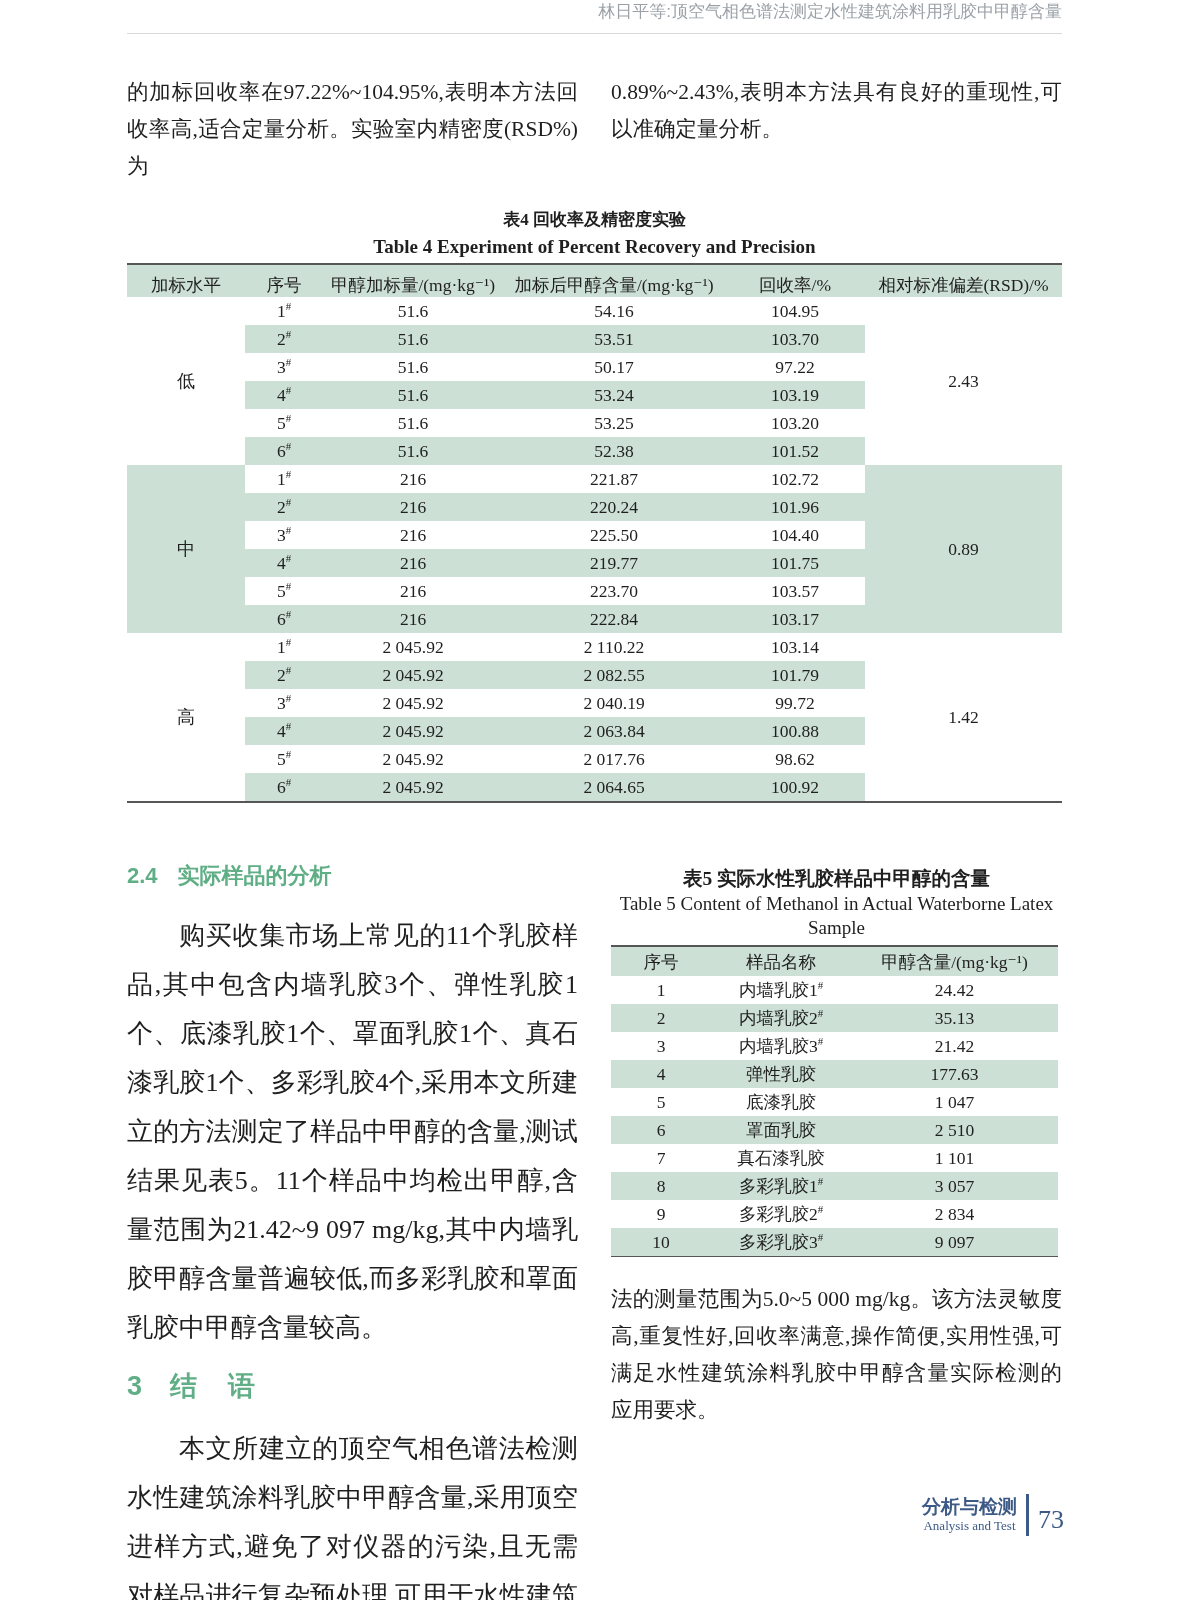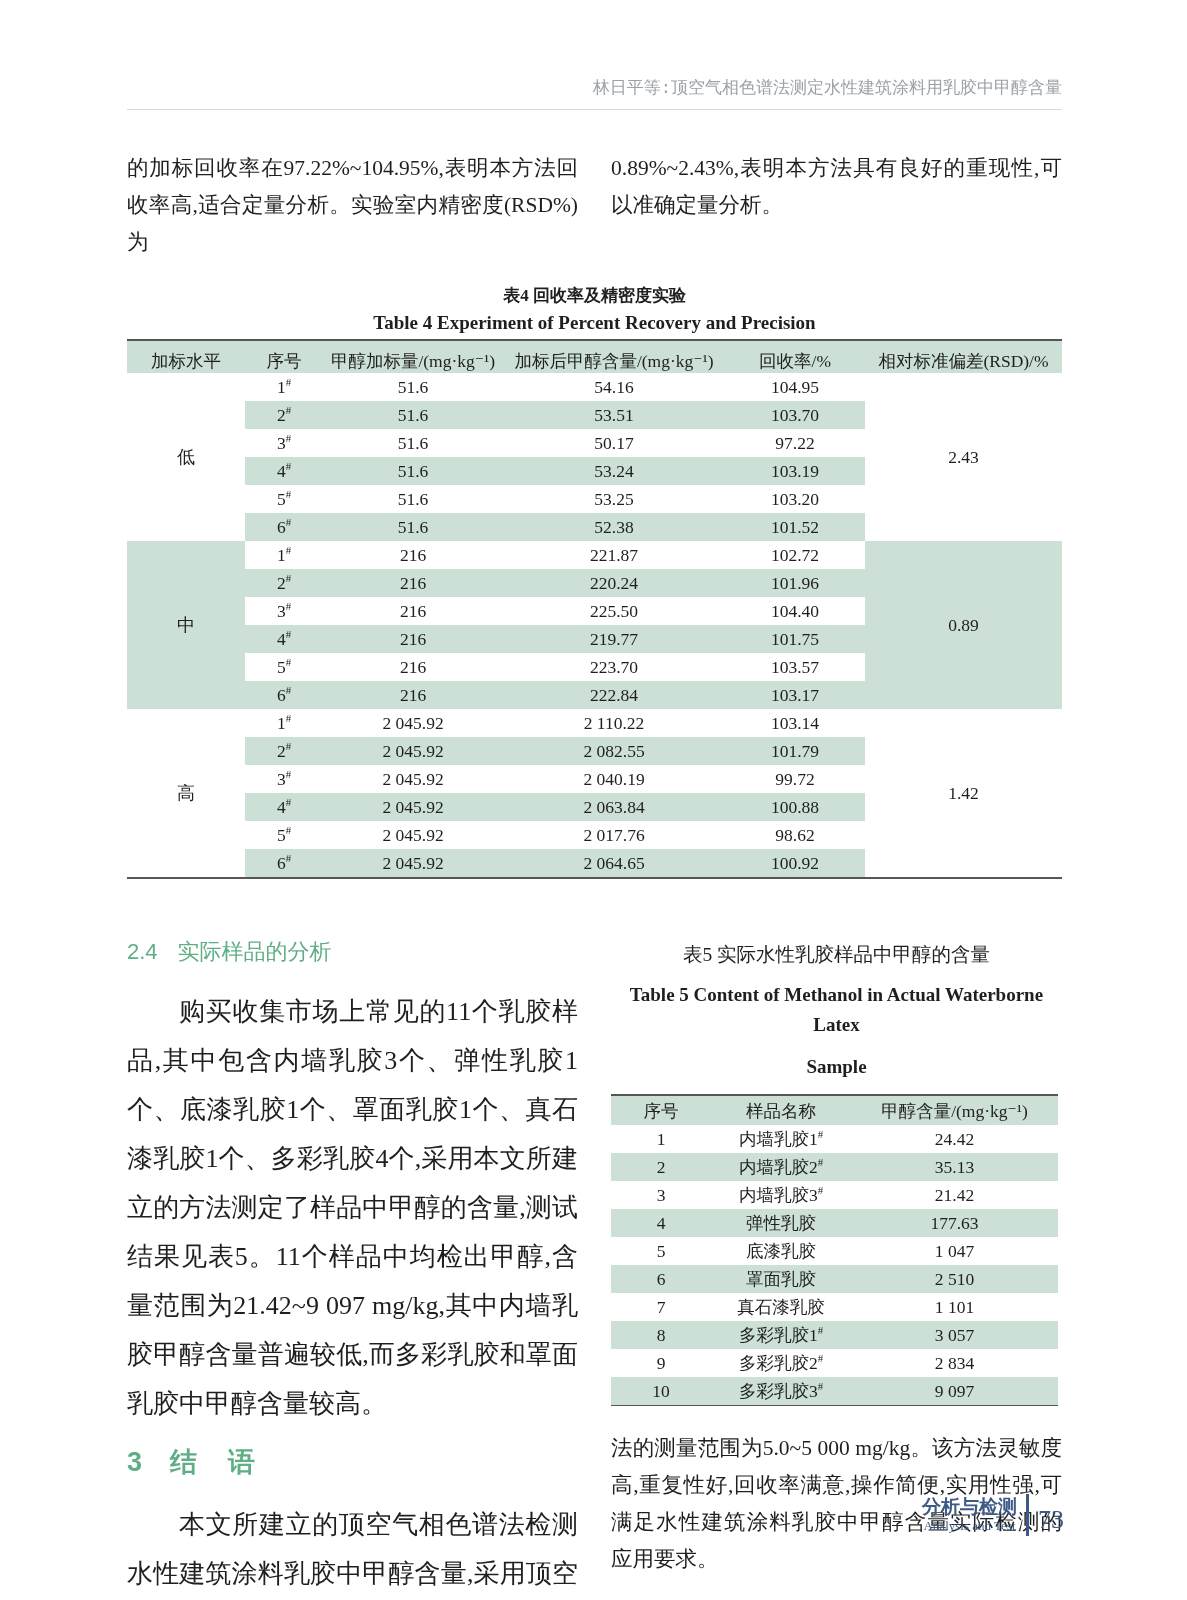--- a/index.html
+++ b/index.html
@@ -10,22 +10,22 @@
   }
   *{margin:0;padding:0;box-sizing:border-box;}
   html,body{background:#fff;}
   body{
     width:1187px;height:1600px;position:relative;overflow:hidden;
     font-family:"Liberation Serif","DejaVu Serif",serif;color:var(--ink);
   }
   .content{margin-left:127px;width:935px;}
   
   .running-head{
-    padding-top:76px;padding-bottom:10px;text-align:right;
-    font-family:Liberation Mono, monospace;
+    padding-bottom:10px;text-align:right;
+    font-family:Liberation Sans, sans-serif;
     font-size:17px;color:#9ba1a7;border-bottom:1px solid #d9d9d9;
   }
   
   .intro{display:flex;gap:33px;margin-top:40px;}
   .intro p{width:451px;font-size:21.5px;line-height:37px;text-align:justify;}
   
   .t4-titles{margin-top:22px;text-align:center;}
   .tbl-title-zh{font-size:17px;font-weight:bold;line-height:26px;}
   .tbl-title-en{font-size:19px;font-weight:bold;line-height:27px;}
   
@@ -45,30 +45,30 @@
   .t4-row.green{background:var(--green);}
   .t4-cell{text-align:center;}
   .t4-rsd{width:197px;display:flex;align-items:center;justify-content:center;}
   .t4-group.outer-green .t4-level,.t4-group.outer-green .t4-rsd{background:var(--green);}
   sup{font-size:0.62em;line-height:0;}
   
   .lower{display:flex;gap:33px;margin-top:58px;align-items:flex-start;}
   .col-left{width:451px;}
   .col-right{width:451px;}
   .h24{font-family:"Liberation Sans","DejaVu Sans",sans-serif;color:var(--heading-green);
-       font-size:22px;font-weight:normal;line-height:30px;}
+       font-size:22px;font-weight:bold;line-height:30px;}
   .h24 .sec-num{margin-right:20px;}
   .h3{font-family:"Liberation Sans","DejaVu Sans",sans-serif;color:var(--heading-green);
       font-size:27px;font-weight:bold;line-height:36px;margin-top:16px;letter-spacing:2px;}
   .h3 .sec-num{margin-right:26px;}
   .body-p{font-size:26px;line-height:49px;text-align:justify;text-indent:2em;margin-top:20px;}
   
   .t5-titles{text-align:center;margin-top:4px;}
-  .t5-title-zh{font-size:19.5px;font-weight:normal;line-height:27px;}
-  .t5-title-en{font-size:19px;font-weight:bold;line-height:30px;width:447px;margin:12px auto;}
+  .t5-title-zh{font-size:19.5px;font-weight:bold;line-height:27px;}
+  .t5-title-en{font-size:19px;font-weight:normal;line-height:24px;width:447px;margin:0 auto;}
   .t5{width:447px;margin-top:5px;border-top:2px solid #565656;border-bottom:1.5px solid #565656;font-size:17.5px;}
   .t5-header{display:flex;align-items:center;height:29px;background:var(--green);}
   .t5-row{display:flex;align-items:center;height:28px;}
   .t5-row.green{background:var(--green);}
   .w5-seq{width:100px;text-align:center;}
   .w5-name{width:140px;text-align:center;}
   .w5-val{width:207px;text-align:center;}
   .closing-p{font-size:21.5px;line-height:37px;text-align:justify;margin-top:24px;}
   
   .footer{position:absolute;top:1494px;right:123px;display:flex;align-items:center;

